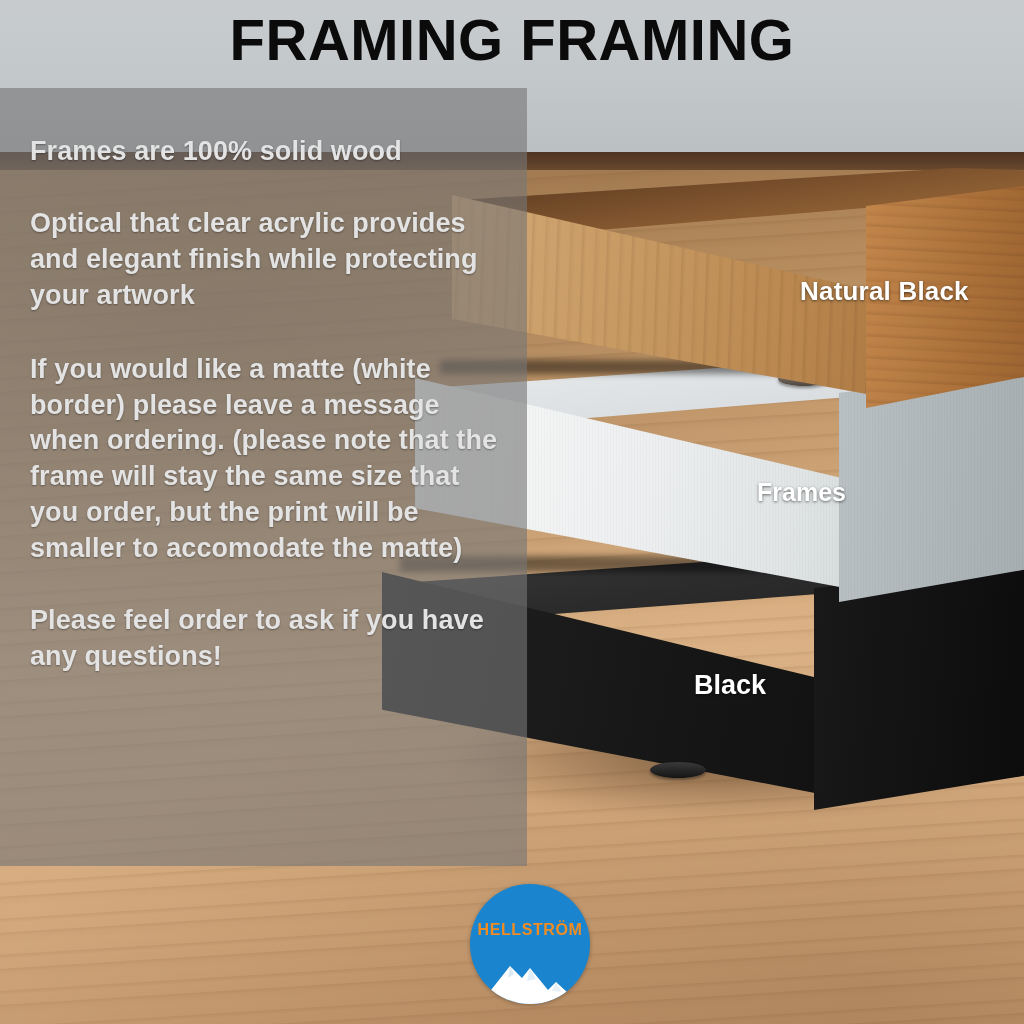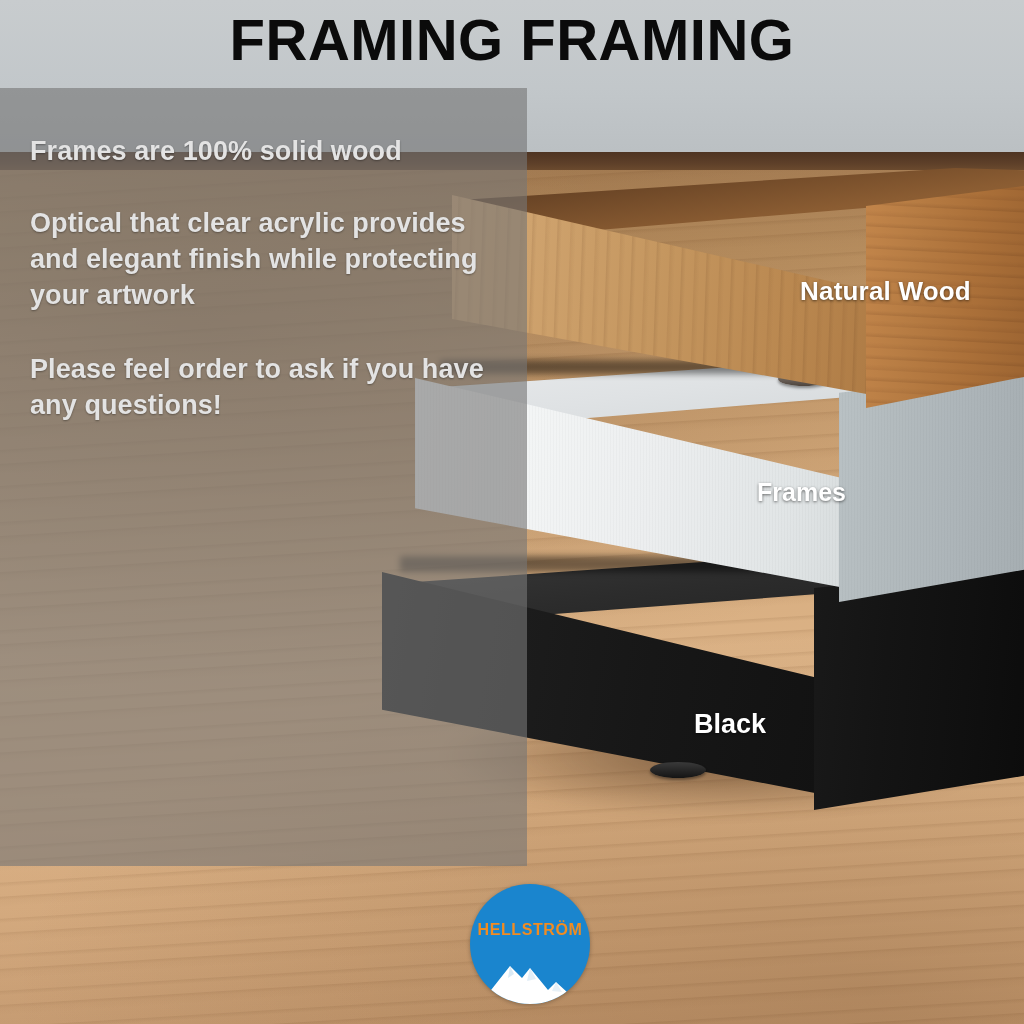--- a/index.html
+++ b/index.html
@@ -158,21 +158,21 @@
   
   .gap-shadow{position:absolute;background:rgba(0,0,0,.45);filter:blur(3px);}
 
   
   .frame-label{
     position:absolute;color:#ffffff;font-weight:bold;
     text-shadow:0 1px 3px rgba(0,0,0,.55);white-space:nowrap;
   }
   #label-wood{left:800px;top:276px;font-size:26px;letter-spacing:.2px;}
   #label-white{left:757px;top:478px;font-size:25px;}
-  #label-black{left:694px;top:670px;font-size:27px;margin-top:39px;}
+  #label-black{left:694px;top:670px;font-size:27px;}
 
   
   .title{
     position:absolute;left:0;top:6px;width:1024px;text-align:center;
     font-size:58px;font-weight:bold;color:#0b0b0b;letter-spacing:.5px;
     font-family:"Liberation Sans","DejaVu Sans",sans-serif;
   }
 
   
   .overlay{
@@ -241,31 +241,32 @@
       <div class="gap-shadow" style="left:440px;top:360px;width:420px;height:14px;"></div>
       <div class="top-face wood-top"></div>
       <div class="left-face wood-left">
         <span class="wood-grain"></span>
       </div>
       <div class="right-face wood-right">
         <span class="wood-grain vert"></span>
       </div>
     </div>
 
-    <div class="frame-label" id="label-wood">Natural Wood</div>
+    <div class="frame-label" id="label-wood">Natural Black</div>
     <div class="frame-label" id="label-white">Frames</div>
     <div class="frame-label" id="label-black">Black</div>
   </div>
 
   <div class="title">FRAMING FRAMING</div>
 
   <div class="overlay"></div>
   <div class="copy">
     <p class="p1">Frames are 100% solid wood</p>
     <p class="p2">Optical that clear acrylic provides and elegant finish while protecting your artwork</p>
+    <p class="p3">If you would like a matte (white border) please leave a message when ordering. (please note that the frame will stay the same size that you order, but the print will be smaller to accomodate the matte)</p>
     <p>Please feel order to ask if you have any questions!</p>
   </div>
 
   <div class="logo">
     <div class="logo-word">HELLSTRÖM</div>
     <svg class="logo-mtn" viewBox="0 0 120 56" preserveAspectRatio="none">
       <path d="M10 56 L40 18 L52 30 L60 20 L78 42 L86 34 L110 56 Z" fill="#ffffff"></path>
       <path d="M40 18 L44 26 L38 30 Z" fill="#cfe3f2" opacity="0.75"></path>
       <path d="M60 20 L66 31 L57 33 Z" fill="#cfe3f2" opacity="0.6"></path>
       <path d="M86 34 L92 44 L82 43 Z" fill="#cfe3f2" opacity="0.5"></path>

